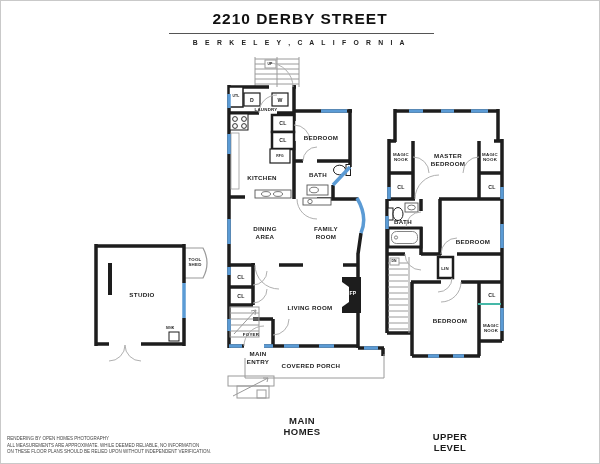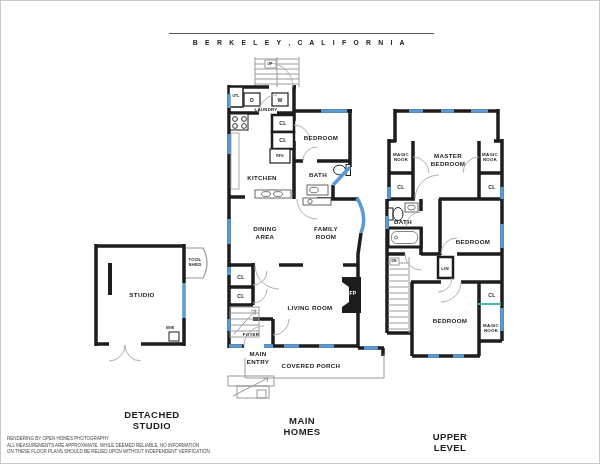--- a/index.html
+++ b/index.html
@@ -20,20 +20,21 @@
   .cap{position:absolute;font-weight:bold;color:#1d1d1d;font-size:9.5px;letter-spacing:.4px;line-height:1.2;
        text-align:center;white-space:pre-line;transform:translate(-50%,-50%);}
   .foot{position:absolute;left:6px;font-size:10px;color:#444;white-space:nowrap;
         transform-origin:0 0;transform:scale(.45);}
 </style>
 </head>
 <body>
 
 <div class="page">
 
+  <div class="title">2210 DERBY STREET</div>
   <div class="rule"></div>
   <div class="subtitle">B E R K E L E Y ,   C A L I F O R N I A</div>
 
   <svg class="plan-svg" width="600" height="464" viewBox="0 0 600 464">
 
     <g>
       <path d="M184,247 H202 Q210,262 202,277 H184" fill="#fff" stroke="#999" stroke-width="1.2"></path>
       <path d="M94,245 H184 M95,243 V345 M95,343 H108 M140,343 H184 M183,243 V282 M183,317 V345" stroke="#1d1d1d" stroke-width="3.5" fill="none"></path>
       <rect x="107" y="262" width="4" height="32" fill="#1d1d1d"></rect>
       <path d="M183,282 V317" stroke="#5b9bd5" stroke-width="3.5" fill="none"></path>
@@ -200,22 +201,20 @@
   <span class="lbl sm" style="left:491px;top:186px">CL</span>
   <span class="lbl" style="left:402px;top:221px">BATH</span>
   <span class="lbl" style="left:472px;top:241px">BEDROOM</span>
   <span class="lbl xs" style="left:444px;top:267px">LIN</span>
   <span class="lbl tiny" style="left:393px;top:260px">DN</span>
   <span class="lbl" style="left:449px;top:320px">BEDROOM</span>
   <span class="lbl sm" style="left:491px;top:294px">CL</span>
   <span class="lbl xs" style="left:490px;top:327px">MAGIC
 NOOK</span>
 
-  <div class="cap" style="left:151px;top:419px">DETACHED
-STUDIO</div>
   <div class="cap" style="left:301px;top:425px">MAIN
 HOMES</div>
   <div class="cap" style="left:449px;top:441px">UPPER
 LEVEL</div>
 
   <div class="foot" style="top:435px">RENDERING BY OPEN HOMES PHOTOGRAPHY</div>
   <div class="foot" style="top:441.5px">ALL MEASUREMENTS ARE APPROXIMATE. WHILE DEEMED RELIABLE, NO INFORMATION</div>
   <div class="foot" style="top:448px">ON THESE FLOOR PLANS SHOULD BE RELIED UPON WITHOUT INDEPENDENT VERIFICATION.</div>
 
 </div>

